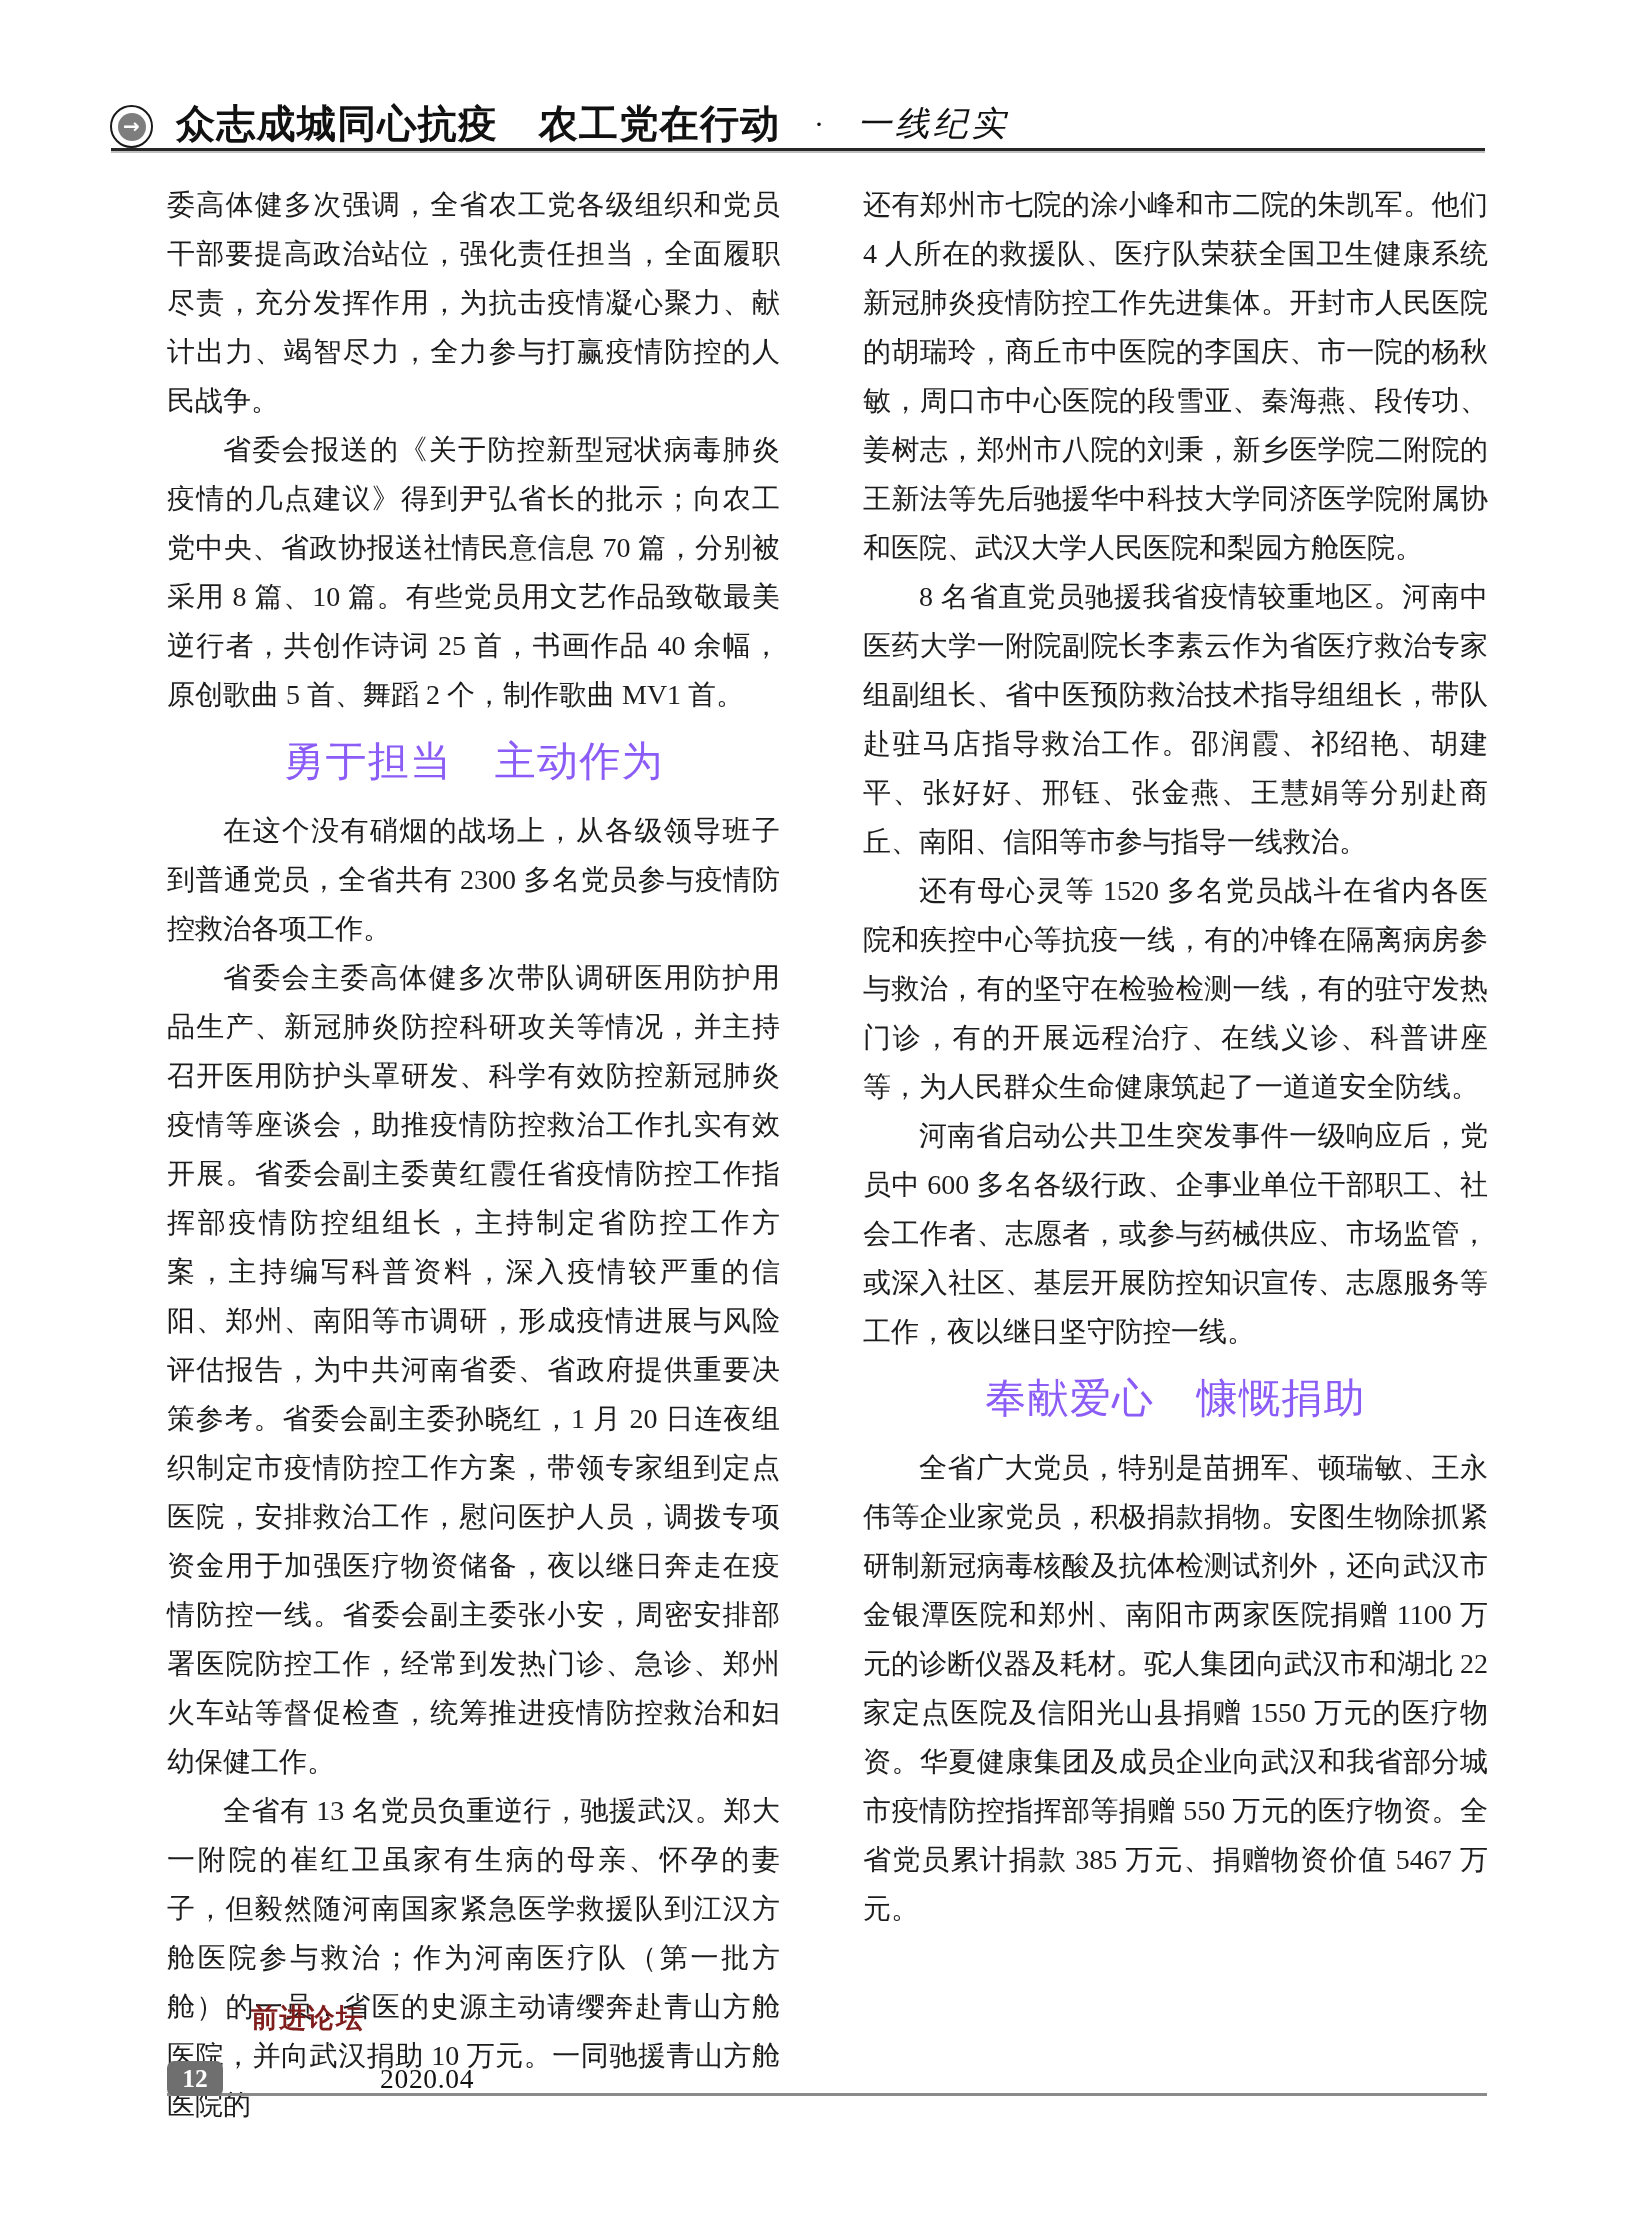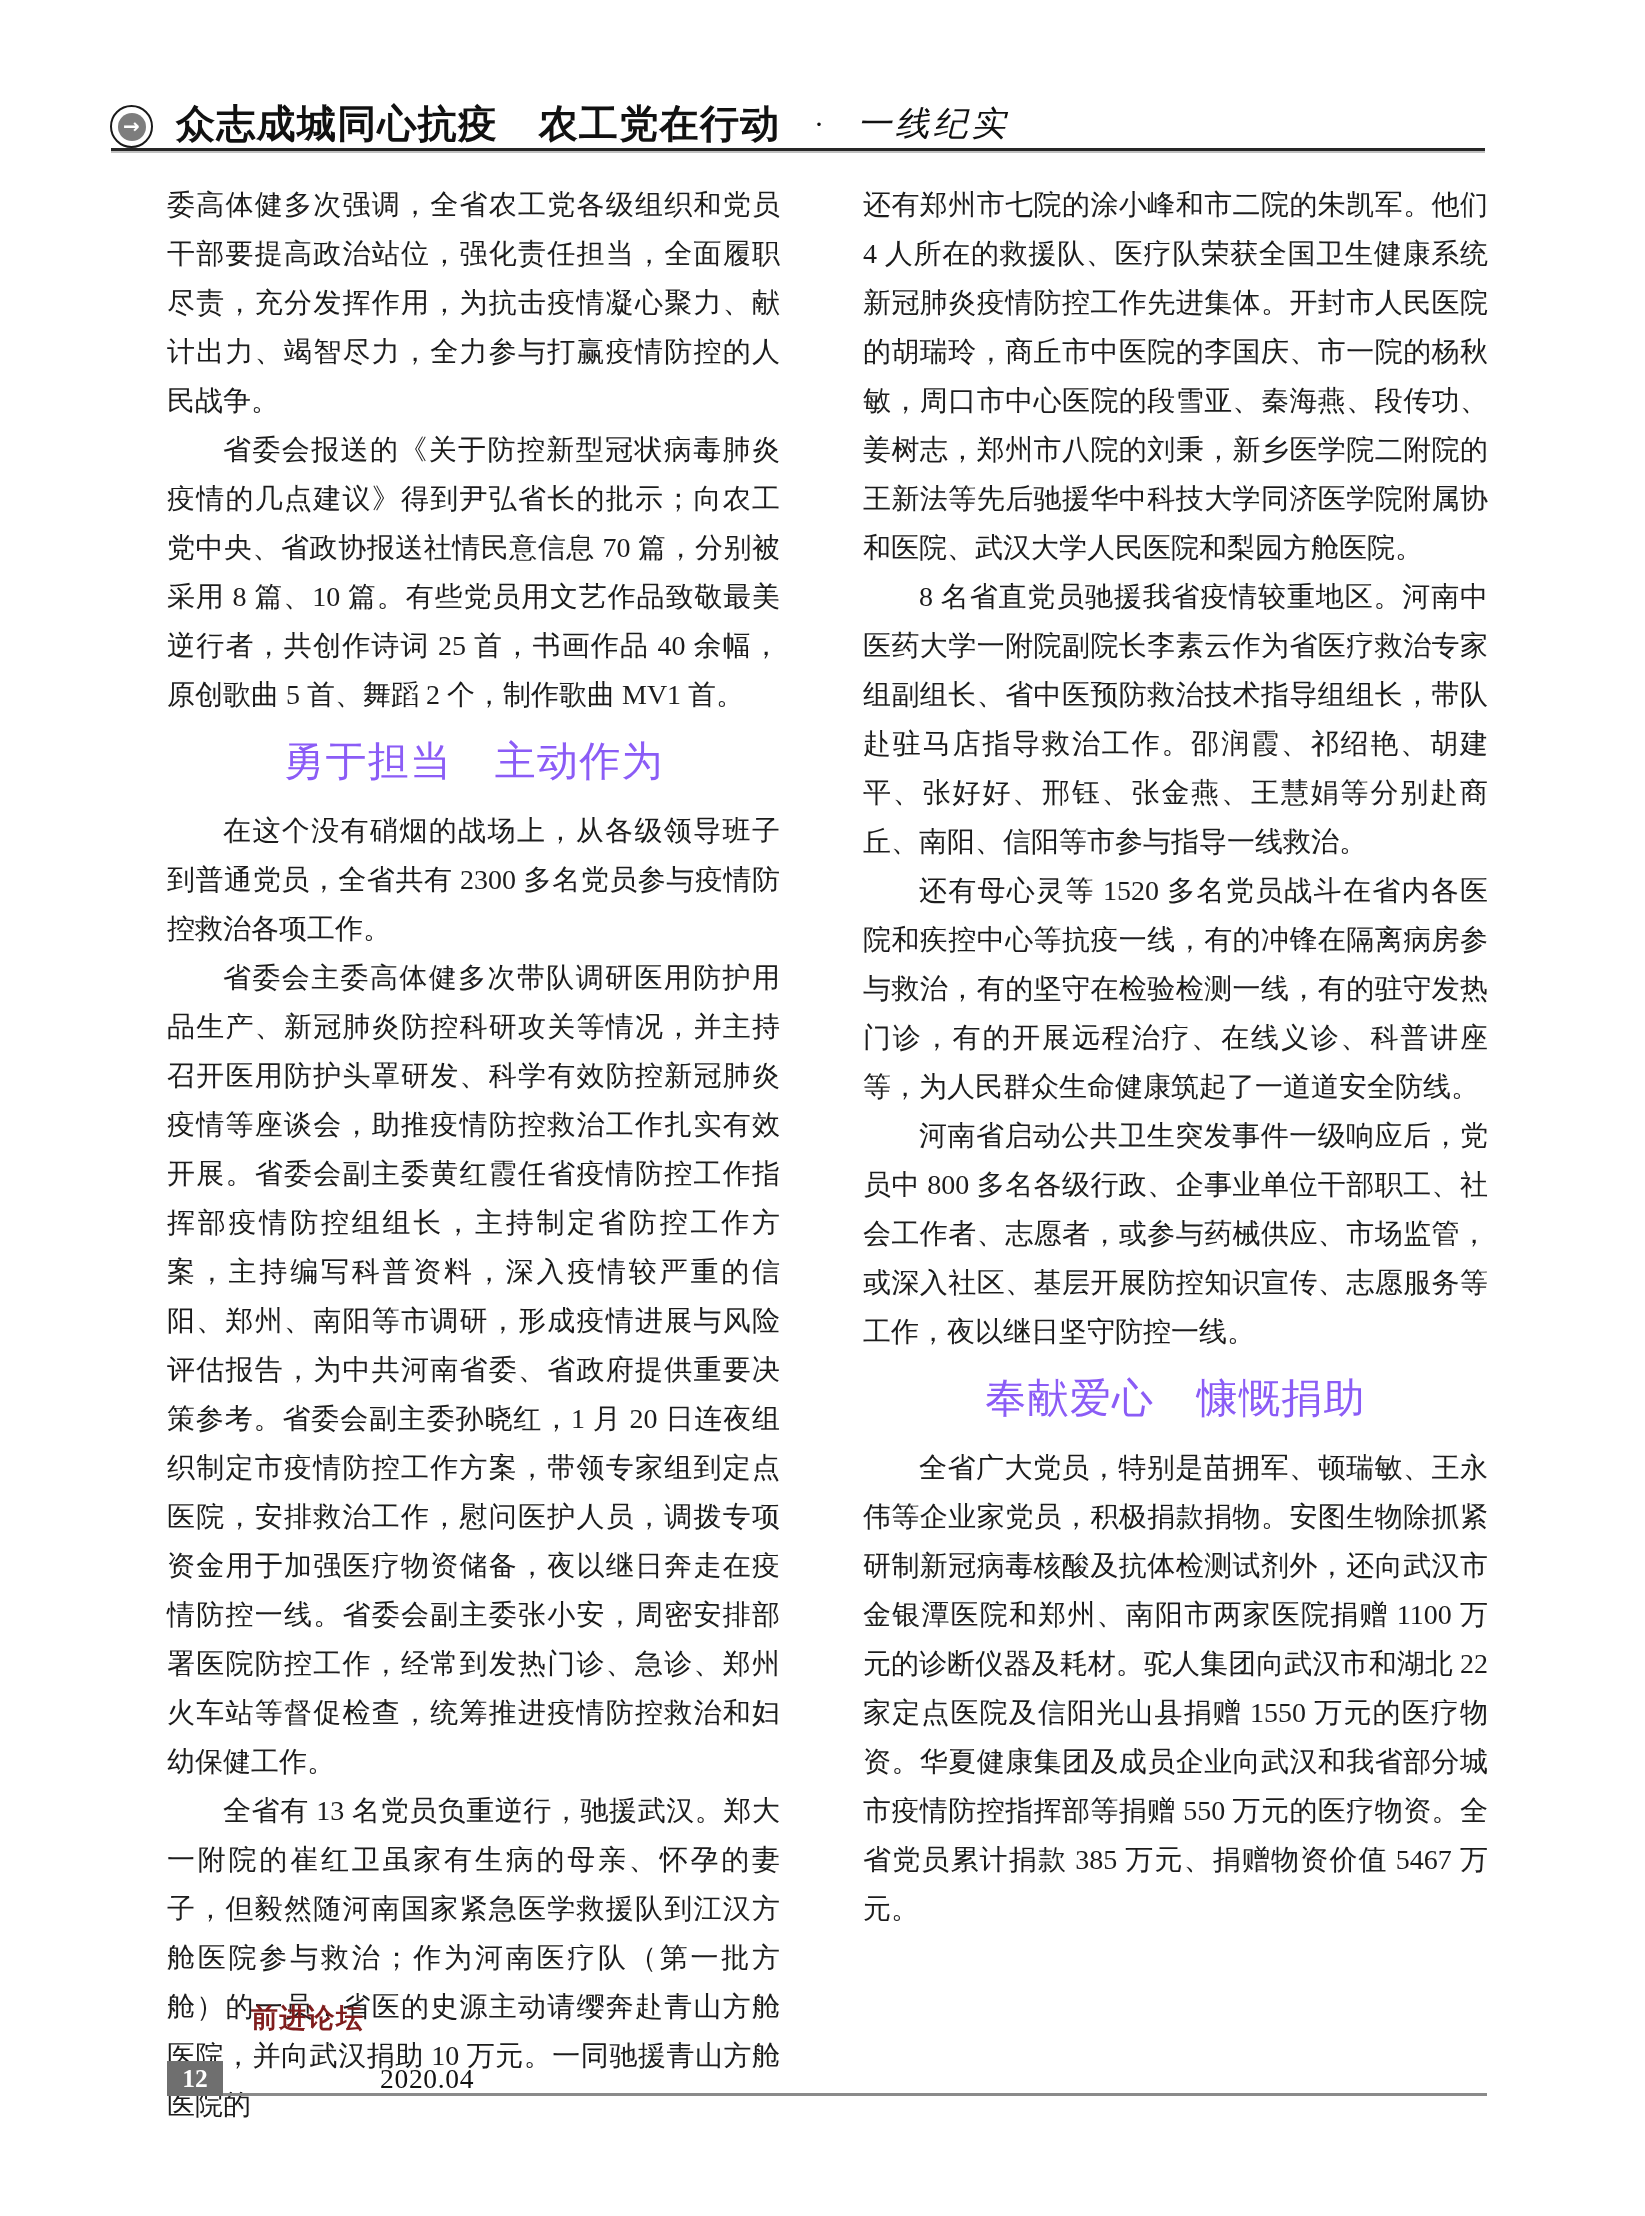--- a/index.html
+++ b/index.html
@@ -55,21 +55,21 @@
   }
   
   .ftr-line{
     position:absolute;left:167px;top:2093px;width:1320px;height:3.4px;
     background:#8a8a8a;
   }
   .pg-num{
     position:absolute;left:167px;top:2061px;width:56px;height:35px;
     background:#6f6f6f;color:#ffffff;
     font-size:25.5px;font-weight:bold;
-    display:flex;align-items:center;justify-content:center;z-index:2;
+    display:flex;align-items:center;justify-content:center;z-index:2;border-radius:7px;
   }
   .journal{
     position:absolute;left:251px;top:2000px;height:35px;
     display:flex;align-items:center;
     font-size:27px;font-weight:bold;letter-spacing:1.3px;color:#7f1d1d;
   }
   .issue{
     position:absolute;left:380px;top:2061px;height:35px;
     display:flex;align-items:center;
     font-size:27.5px;color:#111;letter-spacing:0.7px;font-family:Liberation Serif, serif;
@@ -100,21 +100,21 @@
         <p class="indent">省委会报送的《关于防控新型冠状病毒肺炎疫情的几点建议》得到尹弘省长的批示；向农工党中央、省政协报送社情民意信息 70 篇，分别被采用 8 篇、10 篇。有些党员用文艺作品致敬最美逆行者，共创作诗词 25 首，书画作品 40 余幅，原创歌曲 5 首、舞蹈 2 个，制作歌曲 MV1 首。</p>
         <h3>勇于担当　主动作为</h3>
         <p class="indent">在这个没有硝烟的战场上，从各级领导班子到普通党员，全省共有 2300 多名党员参与疫情防控救治各项工作。</p>
         <p class="indent">省委会主委高体健多次带队调研医用防护用品生产、新冠肺炎防控科研攻关等情况，并主持召开医用防护头罩研发、科学有效防控新冠肺炎疫情等座谈会，助推疫情防控救治工作扎实有效开展。省委会副主委黄红霞任省疫情防控工作指挥部疫情防控组组长，主持制定省防控工作方案，主持编写科普资料，深入疫情较严重的信阳、郑州、南阳等市调研，形成疫情进展与风险评估报告，为中共河南省委、省政府提供重要决策参考。省委会副主委孙晓红，1 月 20 日连夜组织制定市疫情防控工作方案，带领专家组到定点医院，安排救治工作，慰问医护人员，调拨专项资金用于加强医疗物资储备，夜以继日奔走在疫情防控一线。省委会副主委张小安，周密安排部署医院防控工作，经常到发热门诊、急诊、郑州火车站等督促检查，统筹推进疫情防控救治和妇幼保健工作。</p>
         <p class="indent">全省有 13 名党员负重逆行，驰援武汉。郑大一附院的崔红卫虽家有生病的母亲、怀孕的妻子，但毅然随河南国家紧急医学救援队到江汉方舱医院参与救治；作为河南医疗队（第一批方舱）的一员，省医的史源主动请缨奔赴青山方舱医院，并向武汉捐助 10 万元。一同驰援青山方舱医院的</p>
       </section>
     <section class="col col-right" id="col-right">
         <p>还有郑州市七院的涂小峰和市二院的朱凯军。他们 4 人所在的救援队、医疗队荣获全国卫生健康系统新冠肺炎疫情防控工作先进集体。开封市人民医院的胡瑞玲，商丘市中医院的李国庆、市一院的杨秋敏，周口市中心医院的段雪亚、秦海燕、段传功、姜树志，郑州市八院的刘秉，新乡医学院二附院的王新法等先后驰援华中科技大学同济医学院附属协和医院、武汉大学人民医院和梨园方舱医院。</p>
         <p class="indent">8 名省直党员驰援我省疫情较重地区。河南中医药大学一附院副院长李素云作为省医疗救治专家组副组长、省中医预防救治技术指导组组长，带队赴驻马店指导救治工作。邵润霞、祁绍艳、胡建平、张好好、邢钰、张金燕、王慧娟等分别赴商丘、南阳、信阳等市参与指导一线救治。</p>
         <p class="indent">还有母心灵等 1520 多名党员战斗在省内各医院和疾控中心等抗疫一线，有的冲锋在隔离病房参与救治，有的坚守在检验检测一线，有的驻守发热门诊，有的开展远程治疗、在线义诊、科普讲座等，为人民群众生命健康筑起了一道道安全防线。</p>
-        <p class="indent">河南省启动公共卫生突发事件一级响应后，党员中 800 多名各级行政、企事业单位干部职工、社会工作者、志愿者，或参与药械供应、市场监管，或深入社区、基层开展防控知识宣传、志愿服务等工作，夜以继日坚守防控一线。</p>
+        <p class="indent">河南省启动公共卫生突发事件一级响应后，党员中 600 多名各级行政、企事业单位干部职工、社会工作者、志愿者，或参与药械供应、市场监管，或深入社区、基层开展防控知识宣传、志愿服务等工作，夜以继日坚守防控一线。</p>
         <h3>奉献爱心　慷慨捐助</h3>
         <p class="indent">全省广大党员，特别是苗拥军、顿瑞敏、王永伟等企业家党员，积极捐款捐物。安图生物除抓紧研制新冠病毒核酸及抗体检测试剂外，还向武汉市金银潭医院和郑州、南阳市两家医院捐赠 1100 万元的诊断仪器及耗材。驼人集团向武汉市和湖北 22 家定点医院及信阳光山县捐赠 1550 万元的医疗物资。华夏健康集团及成员企业向武汉和我省部分城市疫情防控指挥部等捐赠 550 万元的医疗物资。全省党员累计捐款 385 万元、捐赠物资价值 5467 万元。</p>
       </section>
   </main>
 
   <div>
     <div class="pg-num">12</div>
     <div class="journal">前进论坛</div>
     <div class="issue">2020.04</div>
     <div class="ftr-line"></div>

